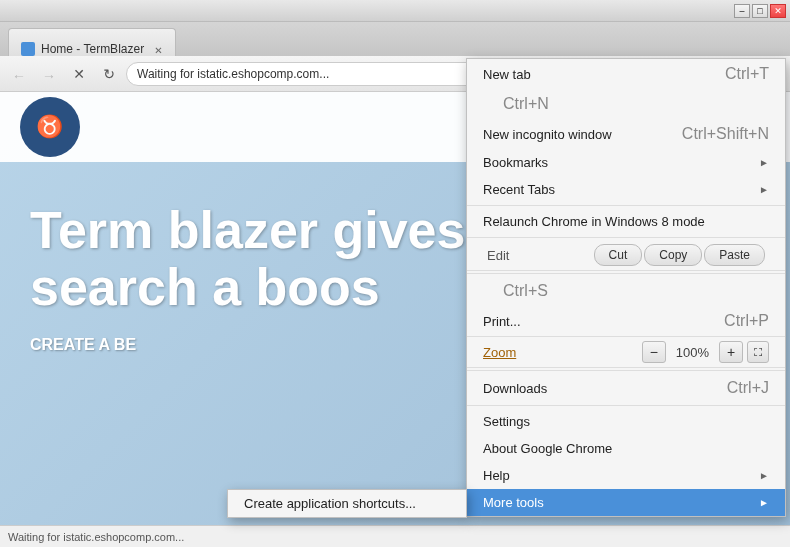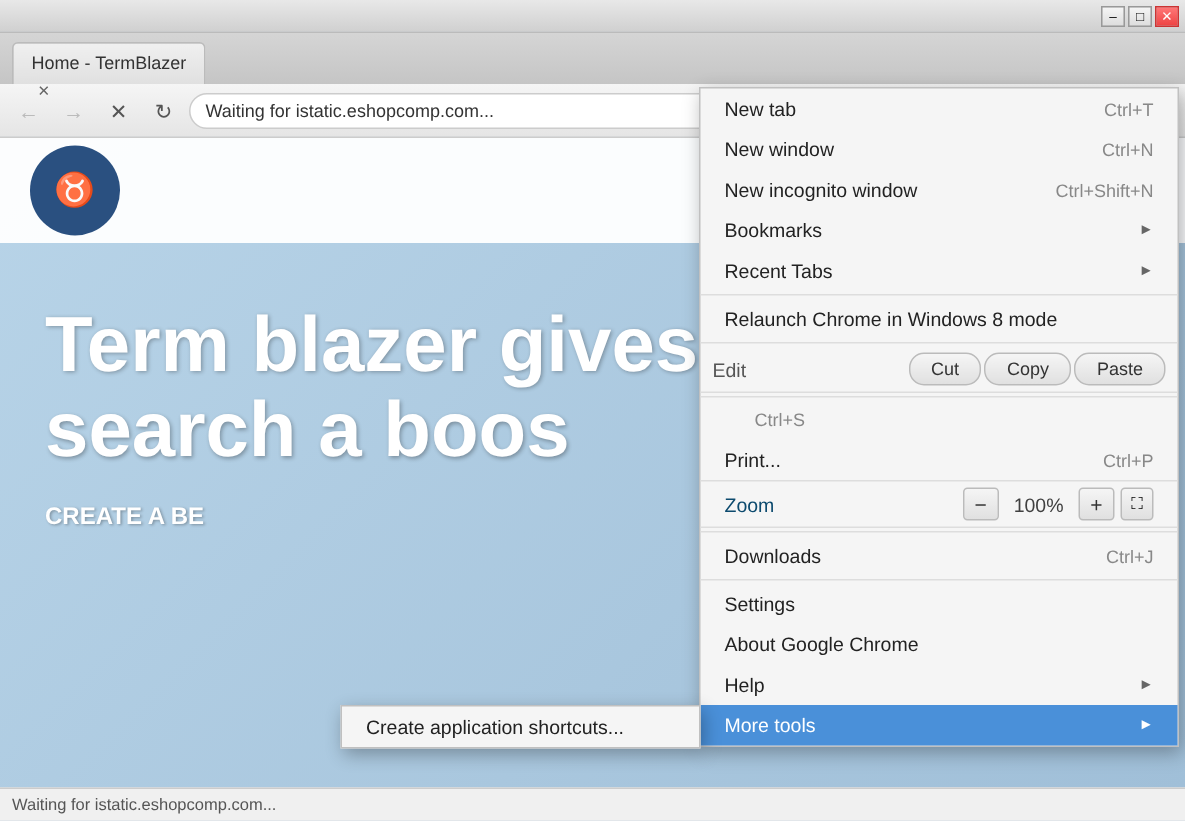--- a/index.html
+++ b/index.html
@@ -33,27 +33,26 @@
       padding: 0 8px;
     }
     .tab {
       height: 28px;
       background: linear-gradient(to bottom, #f0f0f0, #e0e0e0);
       border: 1px solid #bbb;
       border-bottom: none;
       border-radius: 4px 4px 0 0;
       padding: 0 12px;
       display: flex;
-      align-items: flex-start;
+      align-items: flex-end;
       gap: 6px;
       font-size: 12px;
       color: #333;
       max-width: 200px;
       position: relative;
-      flex-direction: column;
     }
     .tab .tab-close { font-size: 10px; color: #666; cursor: pointer; margin-left: 4px; }
     .tab-favicon { width: 14px; height: 14px; background: #4a90d9; border-radius: 2px; }
 
     .toolbar {
       height: 36px;
       background: linear-gradient(to bottom, #f5f5f5, #e5e5e5);
       border-bottom: 1px solid #ccc;
       display: flex;
       align-items: center;
@@ -158,21 +157,21 @@
       border: 1px solid #c0c0c0;
       box-shadow: 2px 4px 12px rgba(0,0,0,0.3);
       z-index: 1000;
       font-size: 13px;
     }
 
     
     .menu-edit-row {
       display: flex;
       align-items: center;
-      padding: 4px 8px;
+      padding: 4px 20px;
       border-bottom: 1px solid #ddd;
       gap: 4px;
     }
     .menu-edit-label {
       color: #555;
       font-size: 13px;
       flex: 0 0 auto;
       padding-right: 8px;
     }
     .edit-btn-group {
@@ -194,34 +193,34 @@
     .menu-item {
       display: flex;
       align-items: center;
       padding: 6px 16px;
       cursor: pointer;
       color: #222;
       position: relative;
     }
     .menu-item.highlighted { background: #4a90d9; color: white; }
     .menu-item-label { flex: 1; }
-    .menu-item-shortcut { color: #888; font-size: 12px; margin-left: 20px; }
+    .menu-item-shortcut { color: #888; font-size: 16px; margin-left: 20px; }
     .menu-item-arrow { color: #666; font-size: 10px; }
     .menu-item.highlighted .menu-item-arrow { color: white; }
     .menu-divider { height: 1px; background: #ddd; margin: 2px 0; }
 
     
     .menu-zoom-row {
       display: flex;
       align-items: center;
       padding: 4px 16px;
       border-top: 1px solid #ddd;
       border-bottom: 1px solid #ddd;
     }
-    .zoom-label { flex: 1; color: #0c4a6e; }
+    .zoom-label { flex: 1; color: #a16207; text-decoration: underline; }
     .zoom-btn {
       width: 24px; height: 22px;
       background: linear-gradient(to bottom, #f5f5f5, #e0e0e0);
       border: 1px solid #bbb;
       border-radius: 3px;
       font-size: 14px;
       cursor: pointer;
       display: flex; align-items: center; justify-content: center;
       color: #333;
     }
@@ -301,21 +300,20 @@
   <span>Waiting for istatic.eshopcomp.com...</span>
 </div>
 
 <div class="chrome-menu">
 
   <div class="menu-item">
     <span class="menu-item-label">New tab</span>
     <span class="menu-item-shortcut">Ctrl+T</span>
   </div>
   <div class="menu-item">
-    <span class="menu-item-label">New window</span>
     <span class="menu-item-shortcut">Ctrl+N</span>
   </div>
   <div class="menu-item">
     <span class="menu-item-label">New incognito window</span>
     <span class="menu-item-shortcut">Ctrl+Shift+N</span>
   </div>
   <div class="menu-item">
     <span class="menu-item-label">Bookmarks</span>
     <span class="menu-item-arrow">►</span>
   </div>

